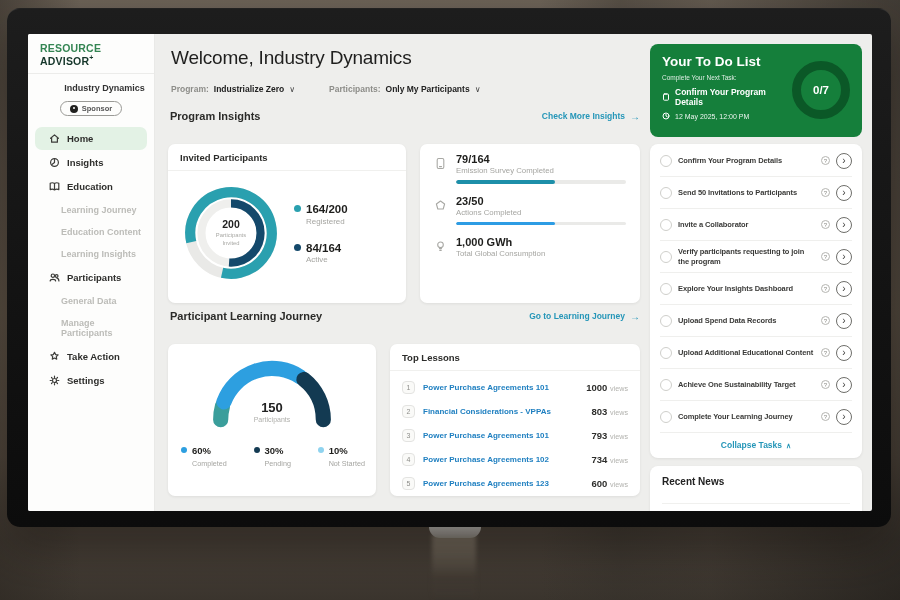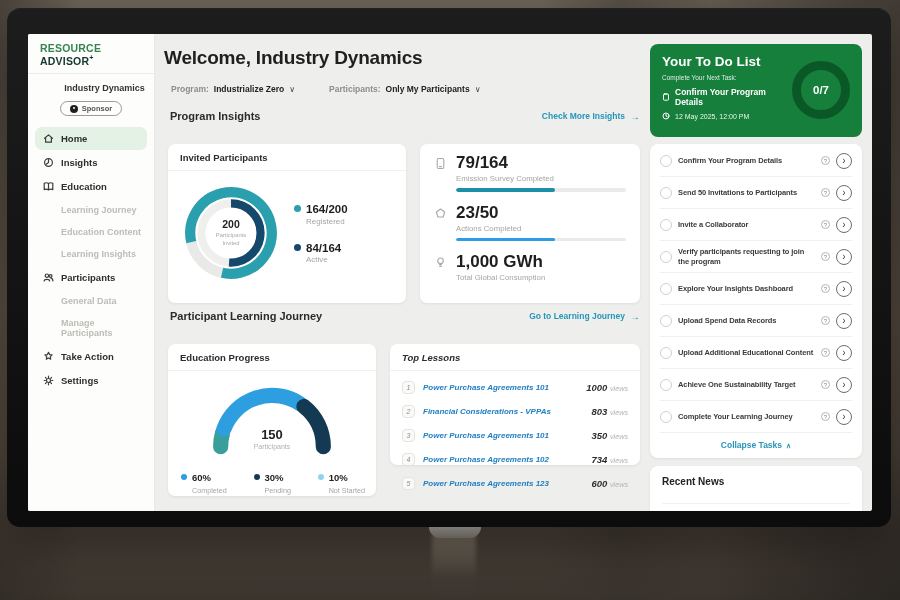--- a/index.html
+++ b/index.html
@@ -27,28 +27,28 @@
   
   .sidebar { position:absolute; left:0; top:0; width:127px; height:100%; background:#fdfdfc; border-right:1px solid #e9e9e7; }
   .logo { padding:8px 0 6px 12px; font-size:10.5px; font-weight:700; letter-spacing:.2px; border-bottom:1px solid #ececea; }
   .lg1 { color:#348553; } .lg2 { color:#15362a; } .lgp { color:#15362a; font-size:7px; }
   .org { text-align:center; font-size:9px; font-weight:700; color:#333; margin-top:9px;padding-left:27px; }
   .badge-wrap { text-align:center; margin-top:6px; }
   .badge { display:inline-flex; align-items:center; gap:4px; border:1px solid #9a9a96; border-radius:9px; padding:2px 9px; font-size:7.5px; color:#555; font-weight:600; }
   .badge-dot { width:8px; height:8px; border-radius:50%; background:#20201e; display:inline-block; position:relative; }
   .badge-dot::after{ content:""; position:absolute; left:3px; top:2px; width:2px; height:2px; border-radius:50%; background:#fff; }
   .nav { margin-top:10px; }
-  .nav-item { display:flex; align-items:center; gap:7px; margin:1px 7px; padding:6px 8px; border-radius:7px;
+  .nav-item { display:flex; align-items:center; gap:7px; margin:1px 7px; padding:6px 14px; border-radius:7px;
     font-size:9.5px; font-weight:700; color:#2e2e2c; cursor:pointer; }
   .nav-item.active { background:#e3f2e5; }
   .nv-ic { width:11px; height:11px; display:inline-flex; }
   .nav-sub { padding:6px 8px 6px 33px; font-size:9px; font-weight:600; color:#bcbcb8; cursor:pointer; }
 
   
-  .m-title { position:absolute; left:136px; top:13px; font-size:19px; font-weight:700; color:#1f1f1e; letter-spacing:-.2px; }
+  .m-title { position:absolute; left:143px; top:13px; font-size:19px; font-weight:400; color:#1f1f1e; letter-spacing:-.2px; }
   .m-filters { position:absolute; left:143px; top:50px; display:flex; gap:34px; font-size:8.5px; align-items:center; }
   .filter { display:flex; align-items:center; gap:5px; cursor:pointer; }
   .f-label { color:#8d8d89; font-weight:600; }
   .f-value { color:#222; font-weight:700; }
   .f-chev { color:#444; font-size:8px; }
   .sect { position:absolute; left:142px; width:470px; display:flex; justify-content:space-between; align-items:center; }
   .s1 { top:76px; } .s2 { top:276px; }
   .sect-title { font-size:11px; font-weight:700; color:#2b2b29; }
   .sect-link { font-size:8.5px; font-weight:700; color:#2596b8; display:flex; gap:5px; align-items:center; cursor:pointer; }
   .arrow { font-size:10px; }
@@ -67,36 +67,36 @@
   .lg-item { font-size:11.5px; }
   .dot { display:inline-block; width:7px; height:7px; border-radius:50%; margin-right:5px; vertical-align:middle; }
   .lg-v { font-weight:700; color:#1e1e1c; vertical-align:middle; }
   .lg-l { font-size:8px; color:#a5a5a1; margin:2px 0 0 12px; }
 
   .c-info { width:220px; height:159px; }
   .c2-body { padding:9px 14px 0; }
   .info-row { display:flex; gap:9px; margin-bottom:11px; align-items:flex-start; }
   .i-ic { width:13px; height:13px; flex:none; margin-top:3px; }
   .i-main { flex:1; }
-  .i-v { font-size:17px; font-weight:700; color:#1e1e1c; }
+  .i-v { font-size:11px; font-weight:700; color:#1e1e1c; }
   .i-l { font-size:7.8px; color:#a5a5a1; margin-top:1px; }
   .bar { height:3.5px; background:#eaeae8; border-radius:2px; margin-top:5px; overflow:hidden; }
   .bar-fill { height:100%; border-radius:2px; }
 
   .c-edu { width:208px; height:152px; }
   .edu-body { position:relative; height:125px; }
   .edu-body svg { display:block; margin:8px auto 0; }
   .g-center { position:absolute; left:0; right:0; top:48px; text-align:center; }
   .g-v { font-size:13px; font-weight:700; color:#222; }
   .g-l { font-size:7px; color:#b0b0ac; margin-top:1px; }
   .g-legend { position:absolute; left:13px; right:11px; bottom:9px; display:flex; justify-content:space-between; }
   .gl-v { font-size:9.5px; font-weight:700; color:#1e1e1c; }
   .gl-l { font-size:7.2px; color:#a5a5a1; margin:1px 0 0 11px; }
 
-  .c-lessons { width:250px; height:121px;font-style:italic; }
+  .c-lessons { width:250px; height:152px; }
   .lessons-body { padding:4px 12px 0; }
   .lesson { display:flex; align-items:center; gap:8px; height:24px; }
   .l-rank { width:13px; height:13px; border:1px solid #e3e3e1; background:#fafaf8; border-radius:4px; color:#8d8d89;
     font-size:7px; display:flex; align-items:center; justify-content:center; flex:none; }
   .l-title { flex:1; font-size:8px; font-weight:700; color:#1e7fc0; cursor:pointer; }
   .l-views { font-size:9.5px; font-weight:700; color:#2e2e2c; white-space:nowrap; }
   .l-views .sfx { font-size:7.2px; color:#b2b2ae; font-weight:400; }
 
   
   .todo { position:absolute; left:622px; top:10px; width:212px; }
@@ -305,21 +305,20 @@
     <span class="sect-title">Participant Learning Journey</span>
     <span class="sect-link">
       <span>Go to Learning Journey</span>
       <span class="arrow">→</span>
     </span>
   </div>
 
   <div class="row r2">
 
     <div class="card c-edu">
-      <div class="card-title">Education Progress</div>
       <div class="edu-body">
         <svg viewBox="0 0 120 66" width="140" height="77">
               <path d="M 16.0 58.0 A 44 44 0 0 1 17.6 46.2" stroke="#3a9e9b" stroke-width="13" fill="none" stroke-linecap="round"></path>
               <path d="M 18.8 42.7 A 44 44 0 0 1 84.3 21.4" stroke="#2d9fe0" stroke-width="13" fill="none" stroke-linecap="round"></path>
               <path d="M 87.3 23.5 A 44 44 0 0 1 104.0 58.0" stroke="#133a52" stroke-width="13" fill="none" stroke-linecap="round"></path>
             </svg>
         <div class="g-center">
           <div class="g-v">150</div>
           <div class="g-l">Participants</div>
         </div>
@@ -349,21 +348,21 @@
           <span class="l-views"><span>1000</span> <span class="sfx">views</span></span>
         </div>
         <div class="lesson">
           <span class="l-rank">2</span>
           <span class="l-title">Financial Considerations - VPPAs</span>
           <span class="l-views"><span>803</span> <span class="sfx">views</span></span>
         </div>
         <div class="lesson">
           <span class="l-rank">3</span>
           <span class="l-title">Power Purchase Agreements 101</span>
-          <span class="l-views"><span>350</span> <span class="sfx">views</span></span>
+          <span class="l-views"><span>793</span> <span class="sfx">views</span></span>
         </div>
         <div class="lesson">
           <span class="l-rank">4</span>
           <span class="l-title">Power Purchase Agreements 102</span>
           <span class="l-views"><span>734</span> <span class="sfx">views</span></span>
         </div>
         <div class="lesson">
           <span class="l-rank">5</span>
           <span class="l-title">Power Purchase Agreements 123</span>
           <span class="l-views"><span>600</span> <span class="sfx">views</span></span>

